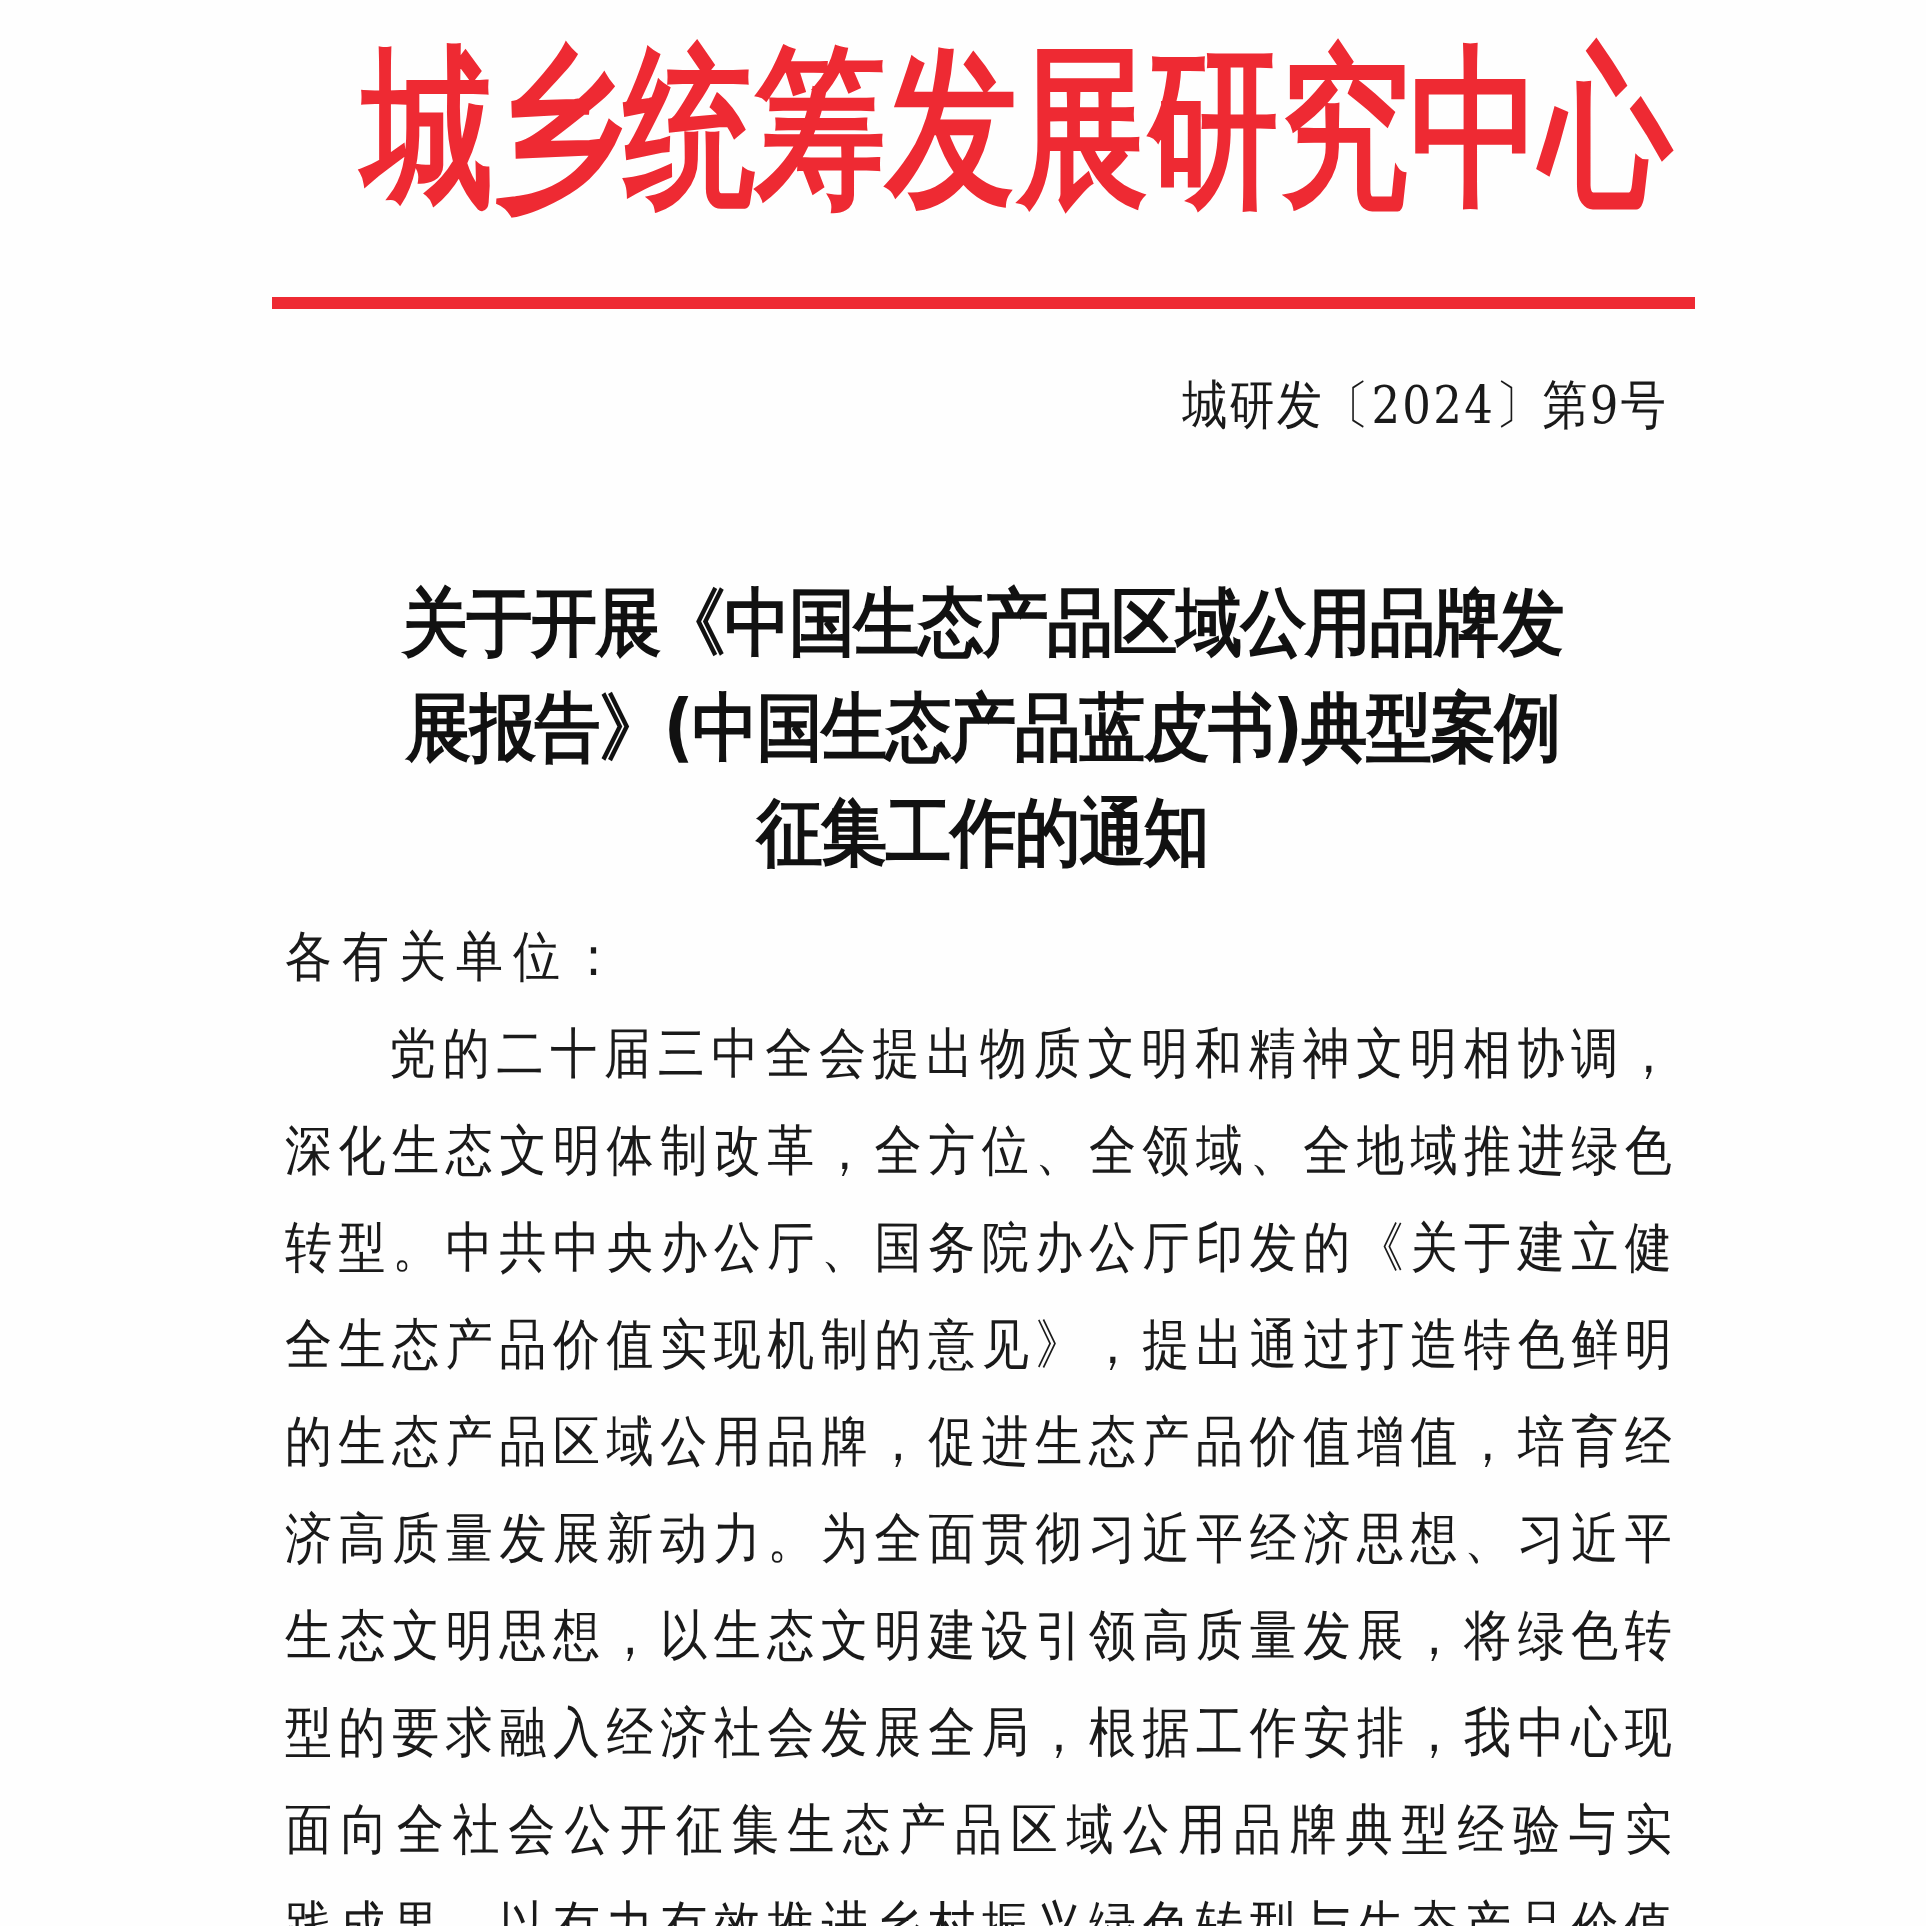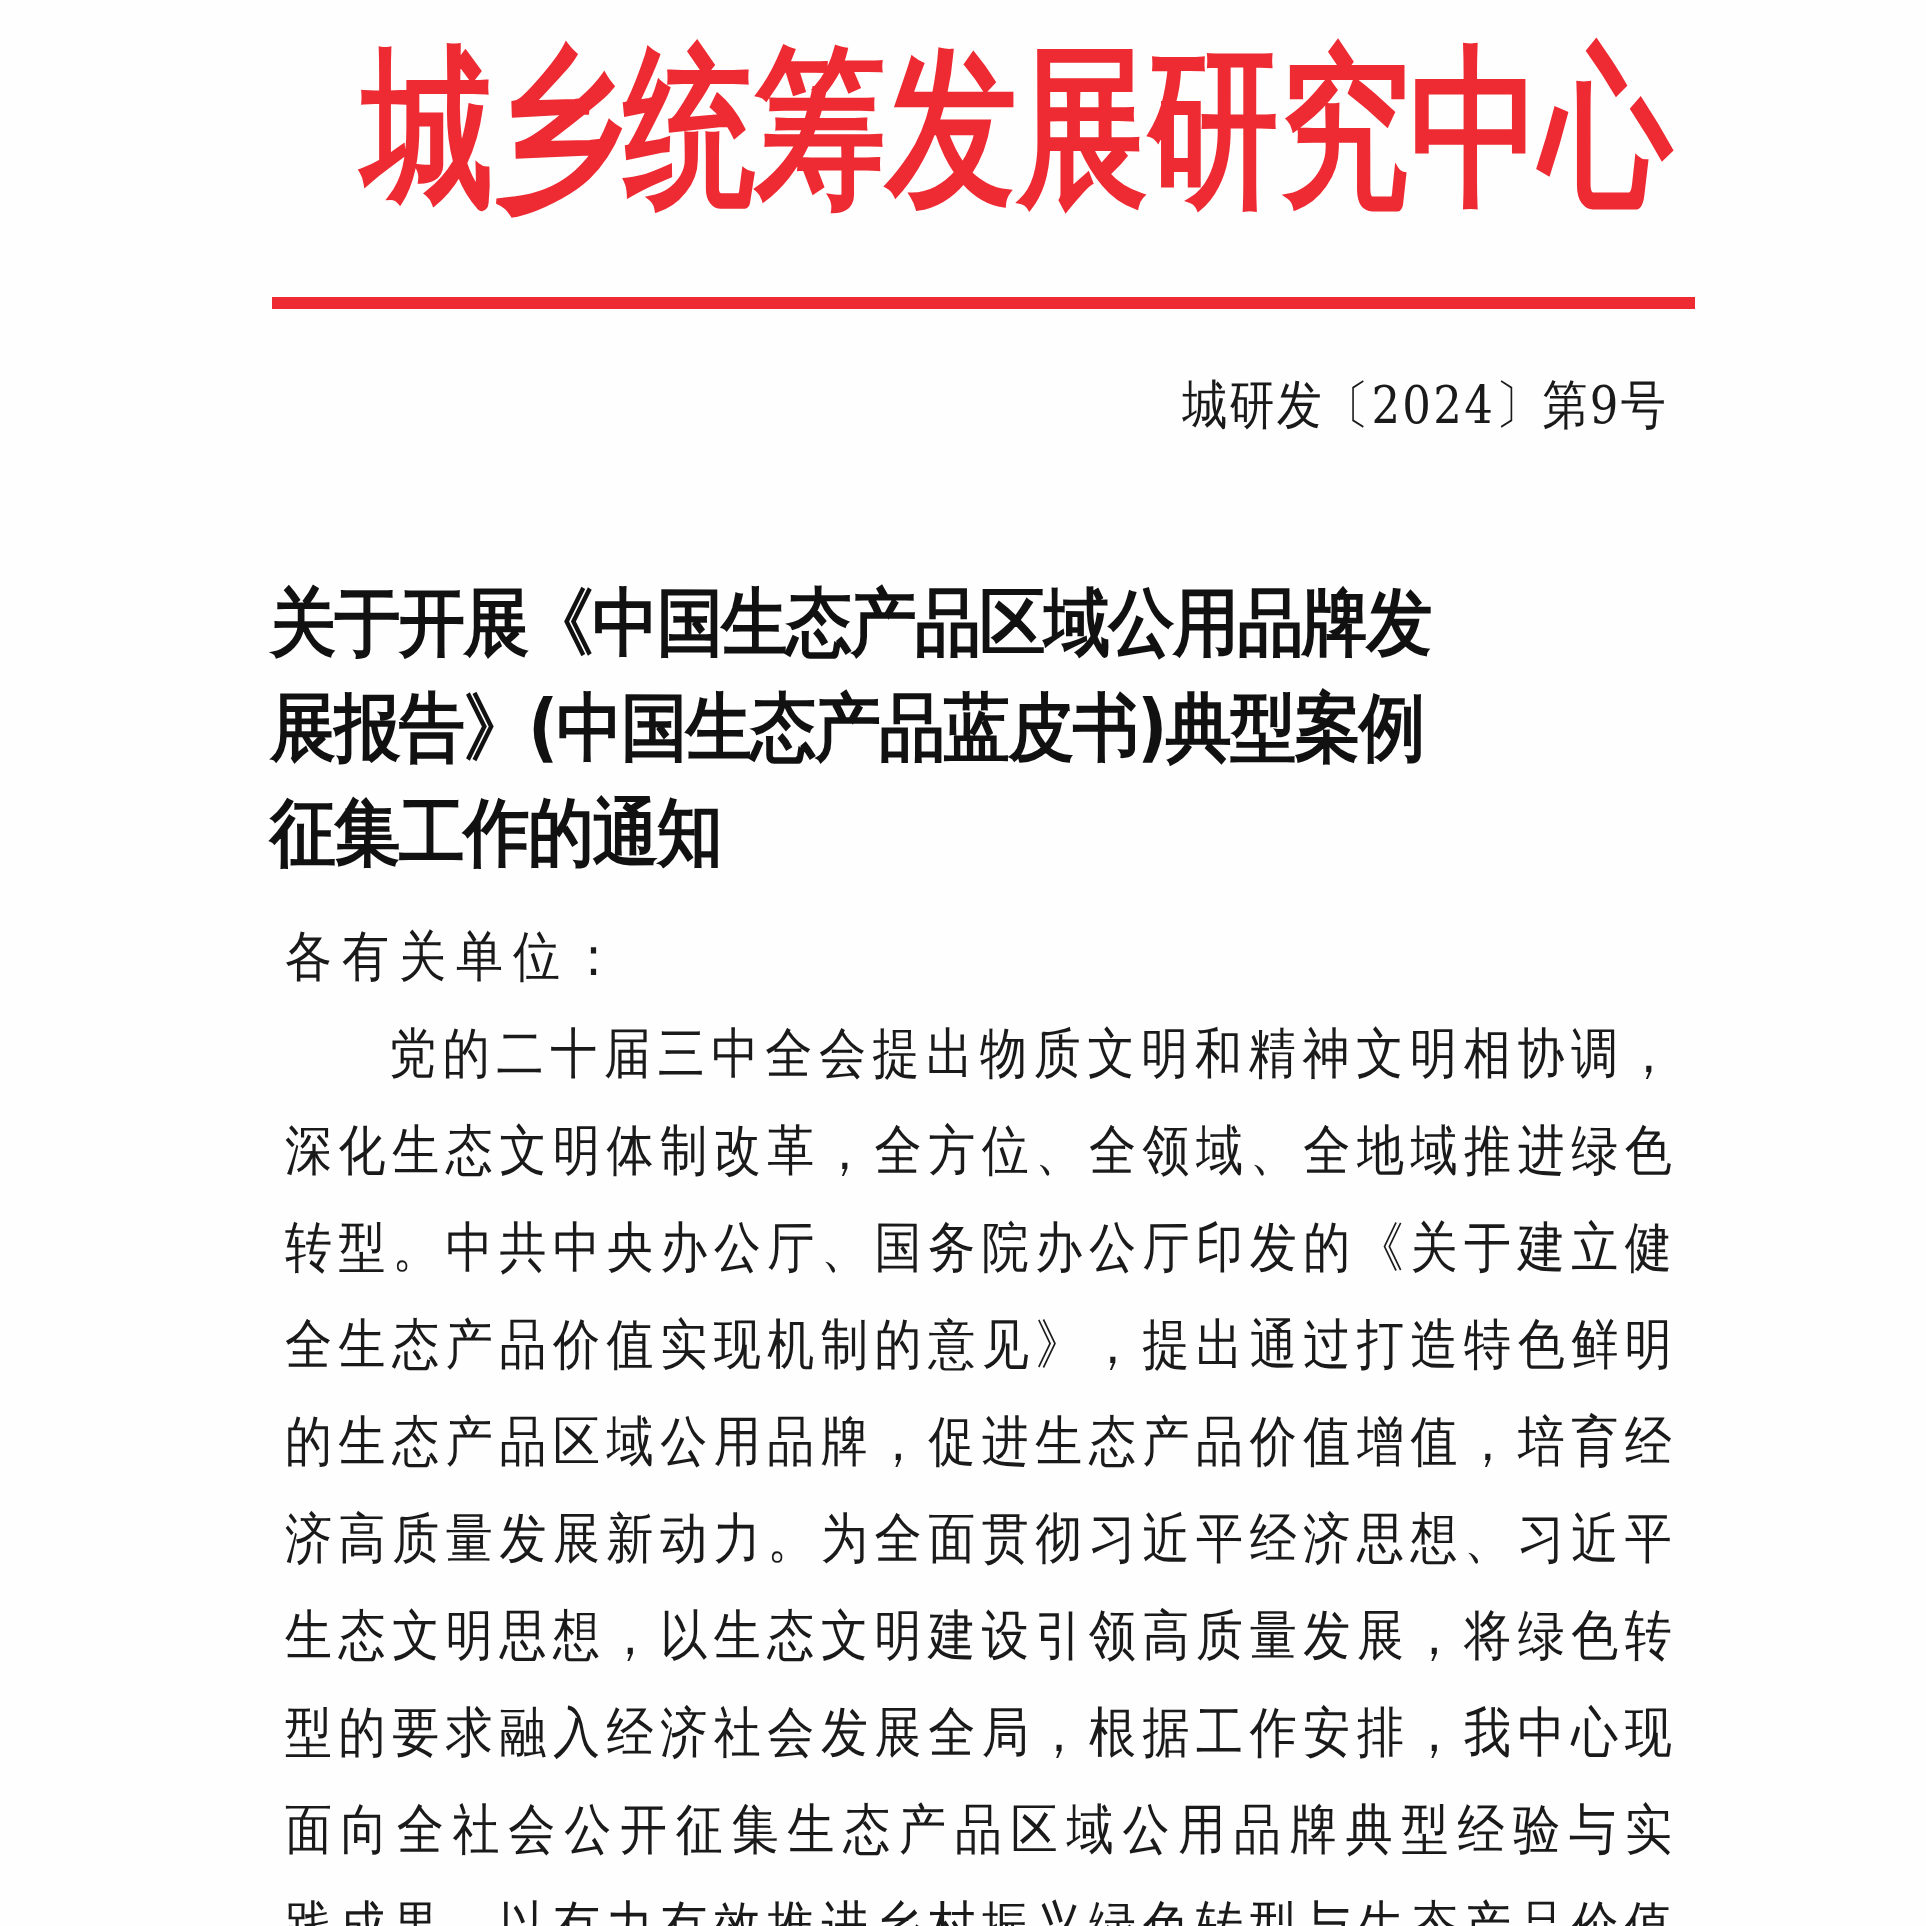--- a/index.html
+++ b/index.html
@@ -21,21 +21,21 @@
   .doc-number {
     position: absolute; right: 324px; top: 370px;
     font-family: "DejaVu Serif", "Liberation Serif", serif;
     font-size: 45px; color: #1a1a1a; letter-spacing: 2.3px;
     transform: scaleY(1.18); transform-origin: right top;
   }
   .title {
     position: absolute; left: 270px; width: 1425px; top: 570px;
     font-family: "DejaVu Sans", "Liberation Sans", sans-serif;
     font-weight: bold; color: #111111;
-    font-size: 66px; line-height: 105px; text-align: left;
+    font-size: 66px; line-height: 105px; text-align: center;
     letter-spacing: -1.5px;
   }
   .title div { white-space: nowrap; transform: scaleY(1.12); }
   .body {
     position: absolute; left: 285px; width: 1387px; top: 907px;
     font-family: "DejaVu Serif", "Liberation Serif", serif;
     color: #1a1a1a; font-size: 47px; line-height: 97px;
   }
   .body .line { white-space: nowrap; display: flex; justify-content: space-between; transform: scaleY(1.16); transform-origin: left center; }
   .body .line.short { justify-content: flex-start; letter-spacing: 10px; }

